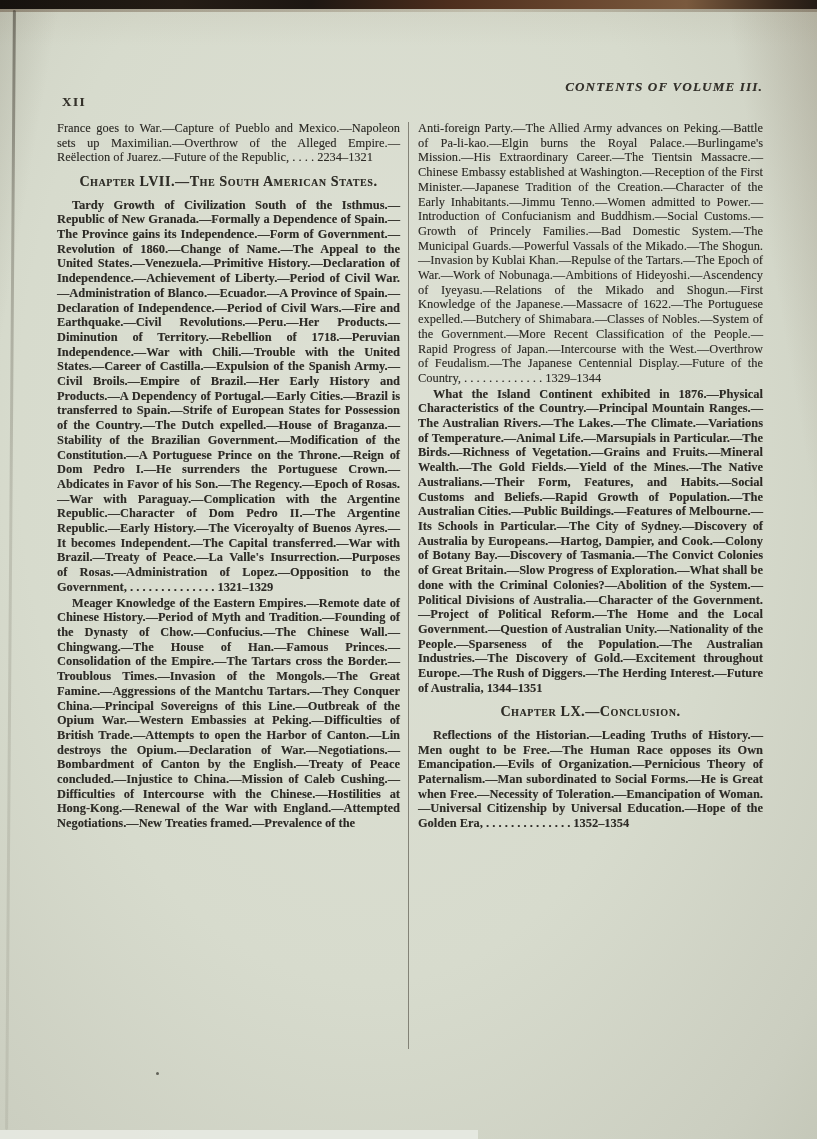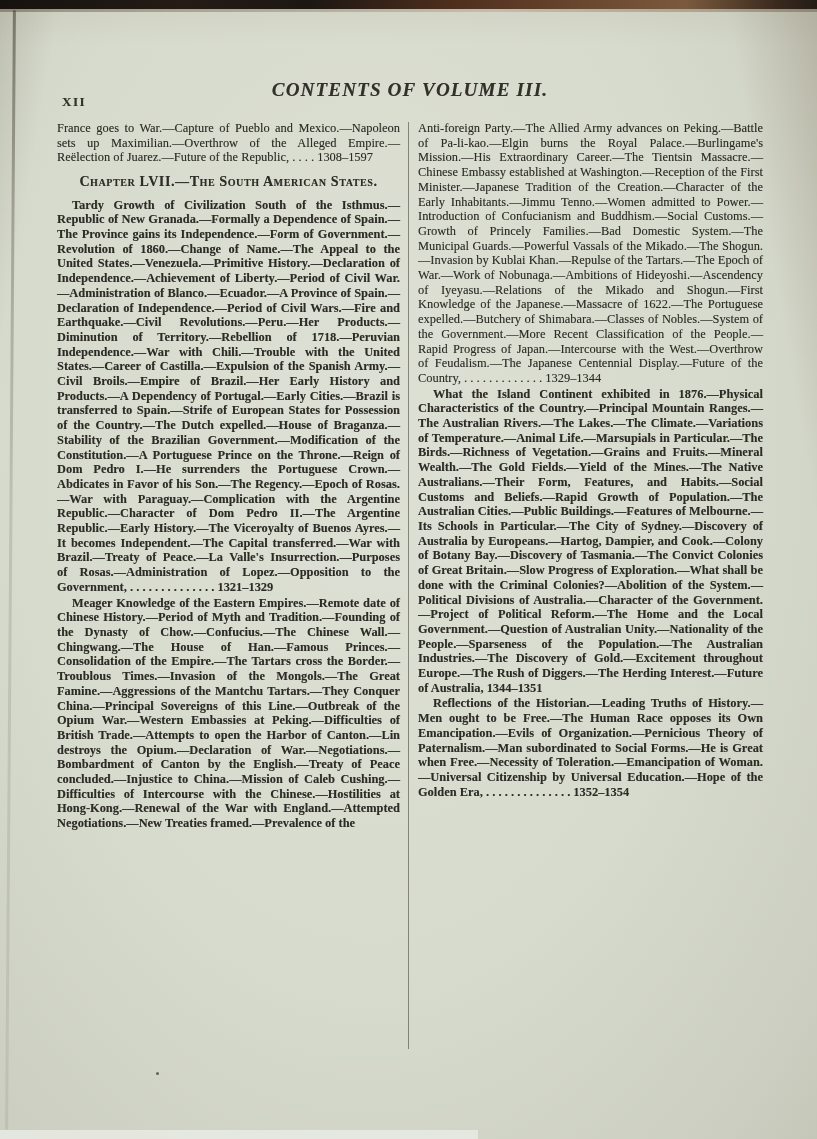--- a/index.html
+++ b/index.html
@@ -37,22 +37,22 @@
     position:absolute;left:156px;top:1072px;width:3px;height:3px;border-radius:50%;
     background:rgba(50,48,42,0.7);
   }
   .page-number{
     position:absolute;left:62px;top:82px;
     font-size:13px;letter-spacing:1.5px;color:#34312a;font-variant:small-caps;font-weight:bold;
     text-shadow:0.3px 0.3px 0.3px rgba(46,44,39,0.4);
     margin-top:12px;
   }
   .page-title{
-    position:absolute;left:57px;top:79px;width:706px;text-align:center;
-    font-size:19px;font-style:italic;font-weight:bold;letter-spacing:1.2px;color:#33302a;
+    position:absolute;left:57px;top:79px;width:706px;text-align:right;
+    font-size:13px;font-style:italic;font-weight:bold;letter-spacing:1.2px;color:#33302a;
     text-shadow:0.3px 0.3px 0.4px rgba(46,44,39,0.45);
   }
   .content{
     position:absolute;left:57px;top:121px;width:706px;
     display:flex;justify-content:space-between;
     color:#2d2b26;
   }
   .column-divider{
     position:absolute;left:408px;top:122px;width:1px;height:927px;
     background:rgba(75,72,62,0.6);
@@ -81,27 +81,28 @@
   <div class="top-bar-under"></div>
   <div class="left-edge-line"></div>
 
   <div class="page-number">XII</div>
   <div class="page-title">CONTENTS OF VOLUME III.</div>
 
   <div class="column-divider"></div>
 
   <div class="content">
     <div class="col left">
-      <p class="toc-paragraph">France goes to War.—Capture of Pueblo and Mexico.—Napoleon sets up Maximilian.—Overthrow of the Alleged Empire.—Reëlection of Juarez.—Future of the Republic, . . . .  1308–1597</p>
+      <p class="toc-paragraph">France goes to War.—Capture of Pueblo and Mexico.—Napoleon sets up Maximilian.—Overthrow of the Alleged Empire.—Reëlection of Juarez.—Future of the Republic, . . . .  2234–1321</p>
       <div class="chapter-heading">Chapter LVII.—The South American States.</div>
       <p class="toc-paragraph indent">Tardy Growth of Civilization South of the Isthmus.—Republic of New Granada.—Formally a Dependence of Spain.—The Province gains its Independence.—Form of Government.—Revolution of 1860.—Change of Name.—The Appeal to the United States.—Venezuela.—Primitive History.—Declaration of Independence.—Achievement of Liberty.—Period of Civil War.—Administration of Blanco.—Ecuador.—A Province of Spain.—Declaration of Independence.—Period of Civil Wars.—Fire and Earthquake.—Civil Revolutions.—Peru.—Her Products.—Diminution of Territory.—Rebellion of 1718.—Peruvian Independence.—War with Chili.—Trouble with the United States.—Career of Castilla.—Expulsion of the Spanish Army.—Civil Broils.—Empire of Brazil.—Her Early History and Products.—A Dependency of Portugal.—Early Cities.—Brazil is transferred to Spain.—Strife of European States for Possession of the Country.—The Dutch expelled.—House of Braganza.—Stability of the Brazilian Government.—Modification of the Constitution.—A Portuguese Prince on the Throne.—Reign of Dom Pedro I.—He surrenders the Portuguese Crown.—Abdicates in Favor of his Son.—The Regency.—Epoch of Rosas.—War with Paraguay.—Complication with the Argentine Republic.—Character of Dom Pedro II.—The Argentine Republic.—Early History.—The Viceroyalty of Buenos Ayres.—It becomes Independent.—The Capital transferred.—War with Brazil.—Treaty of Peace.—La Valle's Insurrection.—Purposes of Rosas.—Administration of Lopez.—Opposition to the Government, . . . . . . . . . . . . . .  1321–1329</p>
       <p class="toc-paragraph indent">Meager Knowledge of the Eastern Empires.—Remote date of Chinese History.—Period of Myth and Tradition.—Founding of the Dynasty of Chow.—Confucius.—The Chinese Wall.—Chingwang.—The House of Han.—Famous Princes.—Consolidation of the Empire.—The Tartars cross the Border.—Troublous Times.—Invasion of the Mongols.—The Great Famine.—Aggressions of the Mantchu Tartars.—They Conquer China.—Principal Sovereigns of this Line.—Outbreak of the Opium War.—Western Embassies at Peking.—Difficulties of British Trade.—Attempts to open the Harbor of Canton.—Lin destroys the Opium.—Declaration of War.—Negotiations.—Bombardment of Canton by the English.—Treaty of Peace concluded.—Injustice to China.—Mission of Caleb Cushing.—Difficulties of Intercourse with the Chinese.—Hostilities at Hong-Kong.—Renewal of the War with England.—Attempted Negotiations.—New Treaties framed.—Prevalence of the</p>
     </div>
     <div class="col right">
       <p class="toc-paragraph">Anti-foreign Party.—The Allied Army advances on Peking.—Battle of Pa-li-kao.—Elgin burns the Royal Palace.—Burlingame's Mission.—His Extraordinary Career.—The Tientsin Massacre.—Chinese Embassy established at Washington.—Reception of the First Minister.—Japanese Tradition of the Creation.—Character of the Early Inhabitants.—Jimmu Tenno.—Women admitted to Power.—Introduction of Confucianism and Buddhism.—Social Customs.—Growth of Princely Families.—Bad Domestic System.—The Municipal Guards.—Powerful Vassals of the Mikado.—The Shogun.—Invasion by Kublai Khan.—Repulse of the Tartars.—The Epoch of War.—Work of Nobunaga.—Ambitions of Hideyoshi.—Ascendency of Iyeyasu.—Relations of the Mikado and Shogun.—First Knowledge of the Japanese.—Massacre of 1622.—The Portuguese expelled.—Butchery of Shimabara.—Classes of Nobles.—System of the Government.—More Recent Classification of the People.—Rapid Progress of Japan.—Intercourse with the West.—Overthrow of Feudalism.—The Japanese Centennial Display.—Future of the Country, . . . . . . . . . . . . .  1329–1344</p>
       <p class="toc-paragraph indent">What the Island Continent exhibited in 1876.—Physical Characteristics of the Country.—Principal Mountain Ranges.—The Australian Rivers.—The Lakes.—The Climate.—Variations of Temperature.—Animal Life.—Marsupials in Particular.—The Birds.—Richness of Vegetation.—Grains and Fruits.—Mineral Wealth.—The Gold Fields.—Yield of the Mines.—The Native Australians.—Their Form, Features, and Habits.—Social Customs and Beliefs.—Rapid Growth of Population.—The Australian Cities.—Public Buildings.—Features of Melbourne.—Its Schools in Particular.—The City of Sydney.—Discovery of Australia by Europeans.—Hartog, Dampier, and Cook.—Colony of Botany Bay.—Discovery of Tasmania.—The Convict Colonies of Great Britain.—Slow Progress of Exploration.—What shall be done with the Criminal Colonies?—Abolition of the System.—Political Divisions of Australia.—Character of the Government.—Project of Political Reform.—The Home and the Local Government.—Question of Australian Unity.—Nationality of the People.—Sparseness of the Population.—The Australian Industries.—The Discovery of Gold.—Excitement throughout Europe.—The Rush of Diggers.—The Herding Interest.—Future of Australia, 1344–1351</p>
+      <div class="chapter-heading">Chapter LX.—Conclusion.</div>
       <p class="toc-paragraph indent">Reflections of the Historian.—Leading Truths of History.—Men ought to be Free.—The Human Race opposes its Own Emancipation.—Evils of Organization.—Pernicious Theory of Paternalism.—Man subordinated to Social Forms.—He is Great when Free.—Necessity of Toleration.—Emancipation of Woman.—Universal Citizenship by Universal Education.—Hope of the Golden Era, . . . . . . . . . . . . . .  1352–1354</p>
     </div>
   </div>
 
   <div class="ink-speck"></div>
   <div class="bottom-left-strip"></div>
 </div>
 
 </body></html>

